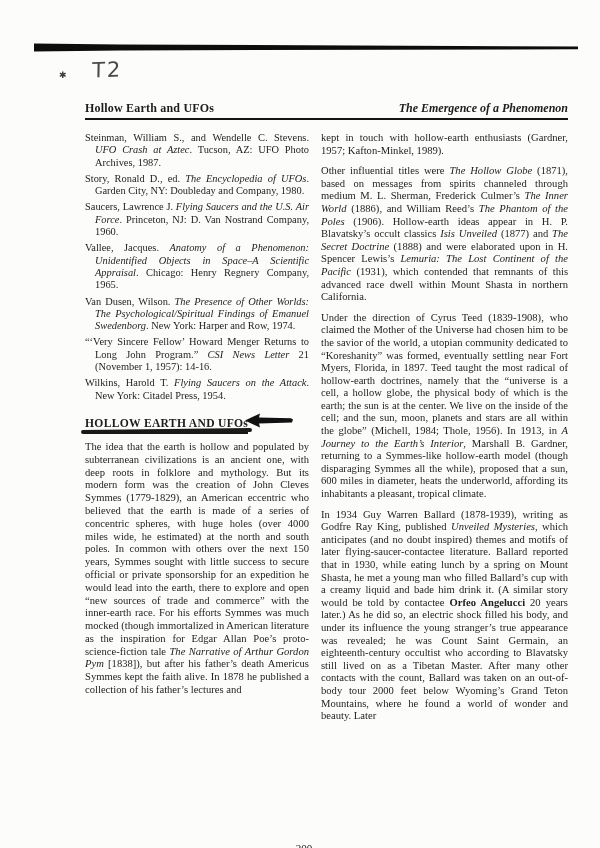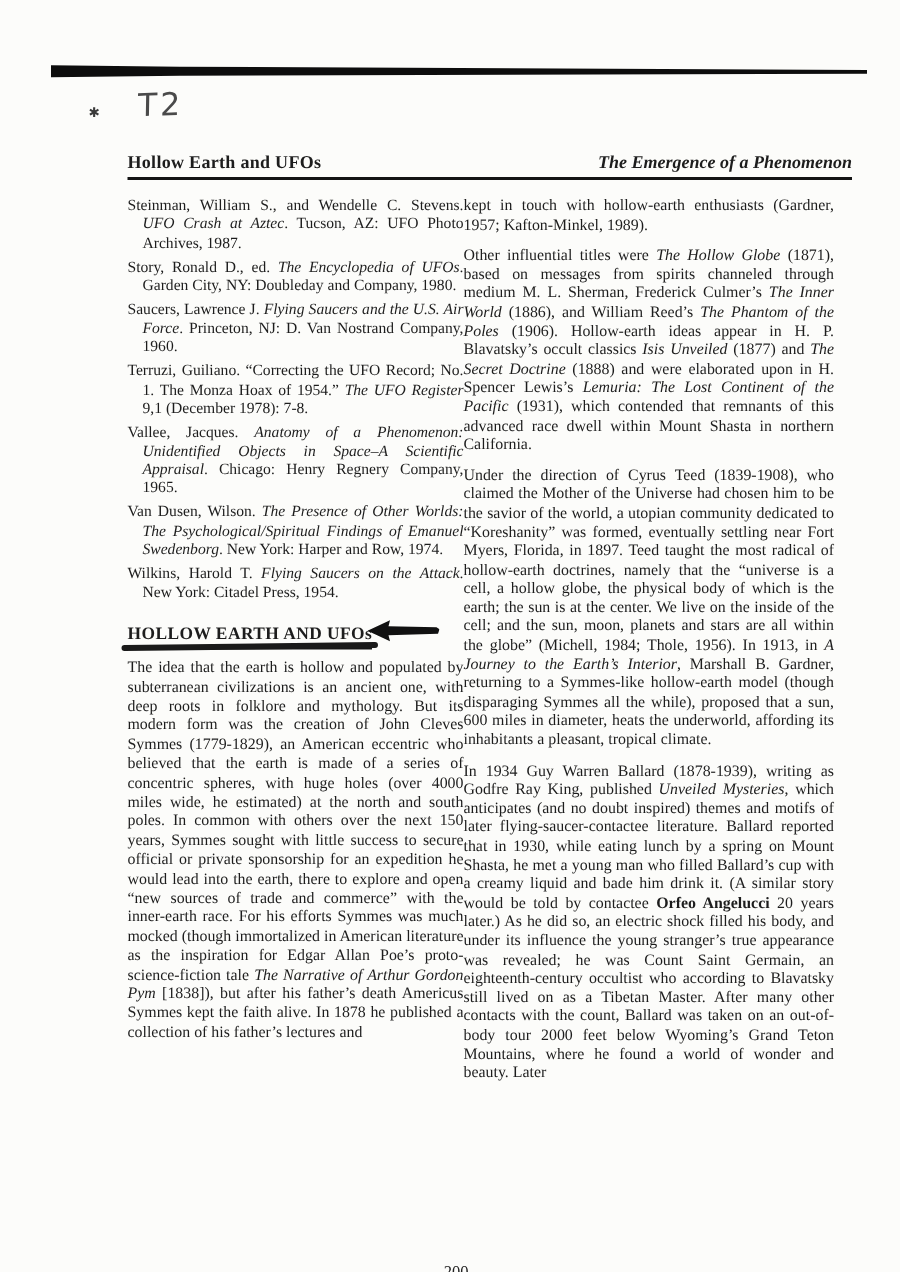--- a/index.html
+++ b/index.html
@@ -17,21 +17,21 @@
     transform:rotate(-2deg) skewX(-3deg);letter-spacing:2px;
   }
   .runhead{
     position:absolute;left:85px;right:32px;top:101px;
     display:flex;justify-content:space-between;align-items:baseline;
   }
   .rh-left{font-weight:bold;font-size:12px;letter-spacing:.2px;}
   .rh-right{font-weight:bold;font-style:italic;font-size:12px;}
   .head-rule{position:absolute;left:85px;right:32px;top:118px;height:2px;background:#141414;}
   .cols{position:absolute;left:85px;top:132px;width:483px;display:flex;}
-  .col-left{width:224px;margin-right:0;}
+  .col-left{width:224px;margin-right:12px;}
   .col-right{width:247px;}
   .biblio p{
     margin:0 0 4px 0;font-size:10.4px;line-height:12.3px;
     text-align:justify;text-indent:-10px;padding-left:10px;
   }
   .heading-wrap{position:relative;width:fit-content;margin:11px 0 7px 0;}
   .sec-heading{
     margin:0;font-size:11.6px;font-weight:bold;letter-spacing:.3px;
     border-bottom:2px solid #171717;padding-bottom:2px;display:inline-block;
   }
@@ -67,23 +67,23 @@
     <span class="rh-right">The Emergence of a Phenomenon</span>
   </div>
   <div class="head-rule"></div>
 
   <div class="cols">
     <div class="col-left">
       <div class="biblio" id="biblio">
           <p><span>Steinman, William S., and Wendelle C. Stevens. </span><span class="it">UFO Crash at Aztec</span><span>. Tucson, AZ: UFO Photo Archives, 1987.</span></p>
           <p><span>Story, Ronald D., ed. </span><span class="it">The Encyclopedia of UFOs</span><span>. Garden City, NY: Doubleday and Company, 1980.</span></p>
           <p><span>Saucers, Lawrence J. </span><span class="it">Flying Saucers and the U.S. Air Force</span><span>. Princeton, NJ: D. Van Nostrand Company, 1960.</span></p>
-          <p><span>Terruzi, Guiliano. “Correcting the UFO Record; No. 1. The Monza Hoax of 1954.” </span><span class="it">The UFO Register</span><span> 9,1 (December 1978): 7-8.</span></p>
           <p><span>Vallee, Jacques. </span><span class="it">Anatomy of a Phenomenon: Unidentified Objects in Space–A Scientific Appraisal</span><span>. Chicago: Henry Regnery Company, 1965.</span></p>
           <p><span>Van Dusen, Wilson. </span><span class="it">The Presence of Other Worlds: The Psychological/Spiritual Findings of Emanuel Swedenborg</span><span>. New York: Harper and Row, 1974.</span></p>
+          <p><span>“‘Very Sincere Fellow’ Howard Menger Returns to Long John Program.” </span><span class="it">CSI News Letter</span><span> 21 (November 1, 1957): 14-16.</span></p>
           <p><span>Wilkins, Harold T. </span><span class="it">Flying Saucers on the Attack</span><span>. New York: Citadel Press, 1954.</span></p>
         </div>
 
       <div class="heading-wrap">
         <h2 class="sec-heading">HOLLOW EARTH AND UFOs</h2>
         <div class="pen-underline"></div>
         <svg class="pen-arrow" width="48" height="16" viewBox="0 0 48 16" aria-hidden="true">
           <polygon fill="#111" points="0,7.5 15,0.5 14,4.5 46,5.2 48,6.5 47,9.5 14,10.5 15,14.5"></polygon>
         </svg>
       </div>

